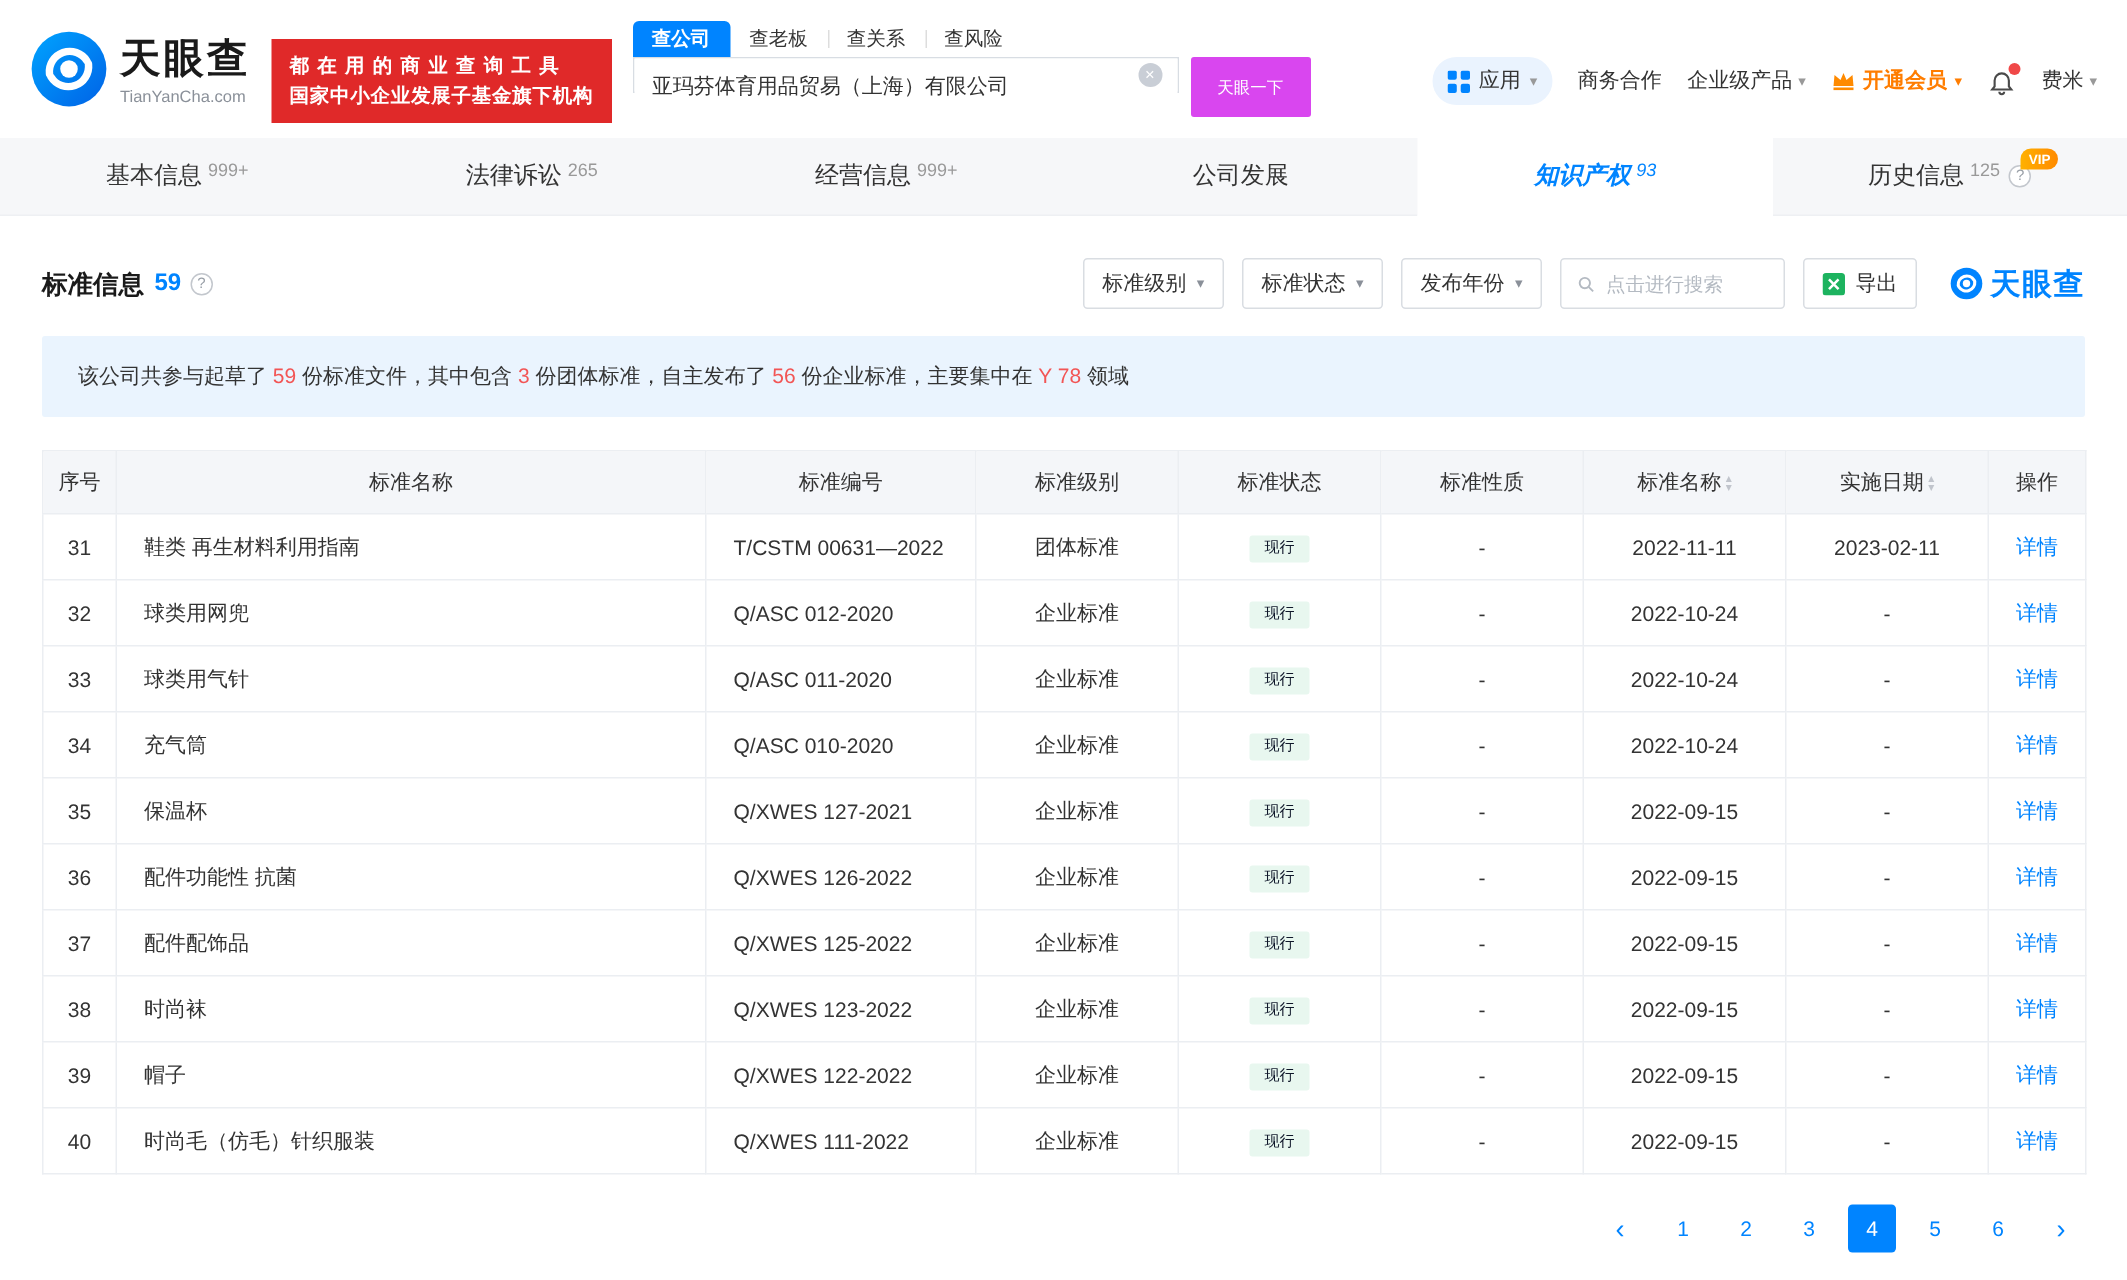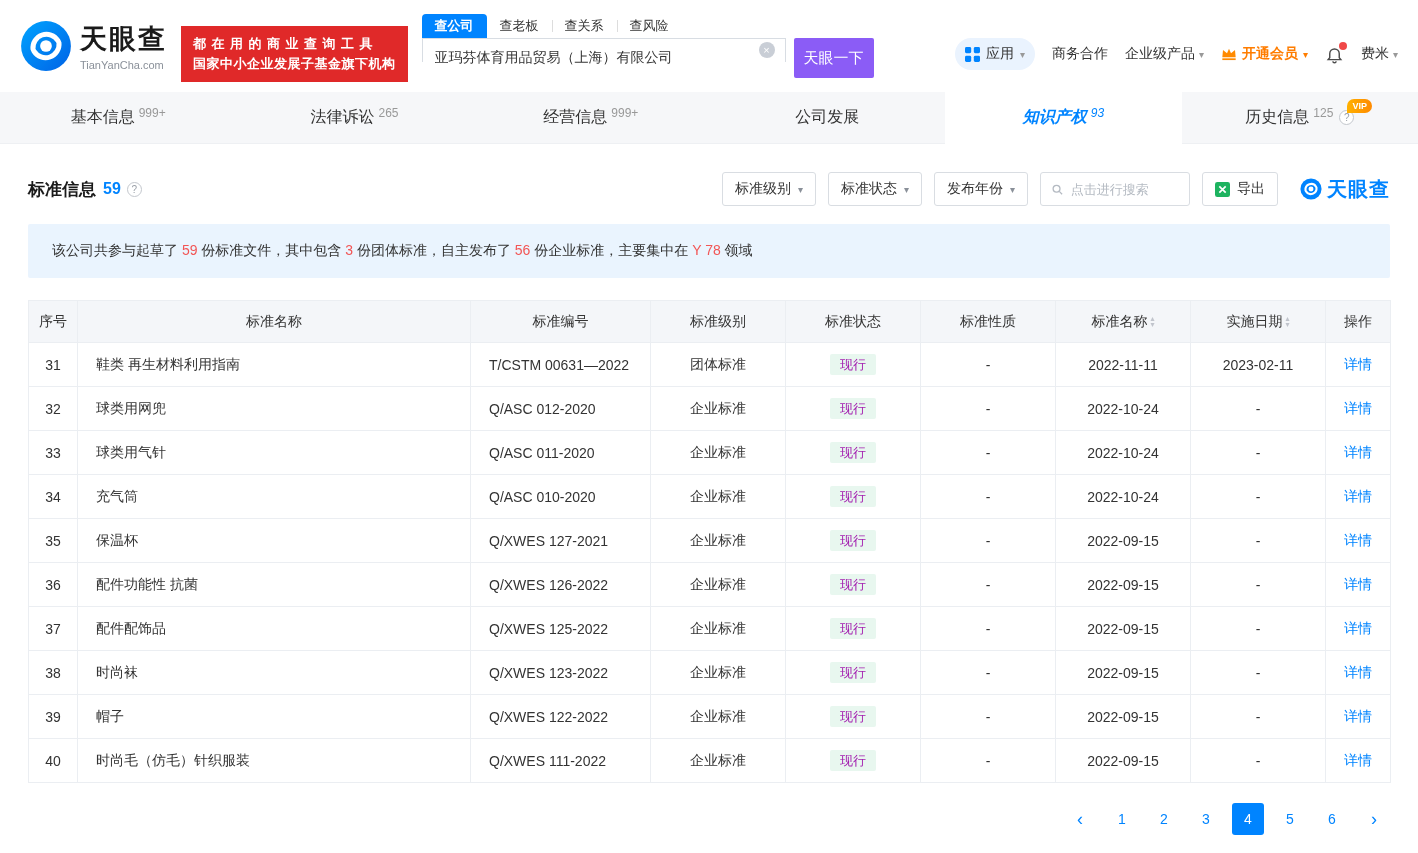--- a/index.html
+++ b/index.html
@@ -25,21 +25,21 @@
 
   .search-area { margin: 14px 0 0 14px; }
   .search-tabs { display: flex; align-items: flex-end; height: 24px; }
   .stab { font-size: 13px; padding: 0 13px; height: 24px; line-height: 24px; cursor: pointer; color: #333; position: relative; white-space: nowrap; }
   .stab.active { background: #0084ff; color: #fff; border-radius: 4px 4px 0 0; font-weight: bold; }
   .stab.plain + .stab.plain::before { content: ''; position: absolute; left: 0; top: 6px; height: 12px; width: 1px; background: #ddd; }
   .search-row { display: flex; height: 24px; }
   .search-input-wrap { position: relative; width: 364px; border: 1px solid #d8dde3; background: #fff; }
   .search-input { width: 100%; height: 38px; border: none; outline: none; padding: 0 34px 0 12px; font-size: 14px; color: #333; font-family: inherit; }
   .clear-icon { position: absolute; right: 10px; top: 50%; transform: translateY(-50%); width: 16px; height: 16px; background: #c9ced6; color: #fff; border-radius: 50%; font-size: 11px; line-height: 16px; text-align: center; cursor: pointer; }
-  .search-btn { width: 80px; height: 40px; margin-left: 8px; background: #8b5cf6; color: #fff; font-size: 15px; border: none; border-radius: 2px; white-space: nowrap; }
+  .search-btn { width: 80px; height: 40px; margin-left: 8px; background: #d946ef; color: #fff; font-size: 11px; border: none; border-radius: 2px; white-space: nowrap; }
 
   .top-right { position: absolute; right: 20px; top: 38px; display: flex; align-items: center; gap: 17px; font-size: 14px; color: #333; }
   .apps-btn { background: #eaf3fe; border-radius: 16px; padding: 7px 10px; display: flex; align-items: center; gap: 6px; cursor: pointer; white-space: nowrap; }
   .nav-link { display: flex; align-items: center; gap: 4px; white-space: nowrap; }
   .vip-link { color: #ff7d00; font-weight: bold; display: flex; align-items: center; gap: 5px; white-space: nowrap; }
   .caret { font-size: 10px; color: inherit; }
   .caret.gray { color: #999; }
   .bell { position: relative; display: flex; align-items: center; cursor: pointer; }
   .bell-dot { position: absolute; top: -3px; right: -3px; width: 8px; height: 8px; background: #f04848; border-radius: 50%; }
 
@@ -69,21 +69,21 @@
   .watermark-text { color: #0084ff; font-size: 20px; font-weight: bold; letter-spacing: 1px; }
 
   .summary-banner { margin-top: 18px; background: #eaf4fe; border-radius: 2px; min-height: 54px; display: flex; align-items: center; padding: 0 24px; font-size: 14px; color: #333; }
   .summary-banner .hl { color: #f25555; }
 
   .std-table { margin-top: 22px; width: 100%; border-collapse: collapse; table-layout: fixed; }
   .std-table th, .std-table td { border: 1px solid #ebeef2; font-size: 14px; text-align: center; padding: 0 8px; overflow: hidden; white-space: nowrap; }
   .std-table th { background: #f4f6f9; height: 42px; font-weight: normal; color: #333; }
   .std-table td { height: 44px; color: #333; background: #fff; }
   .std-table td.left { text-align: left; padding-left: 18px; }
-  .badge { display: inline-block; background: #e8f7ef; color: #a21caf; font-size: 13px; padding: 4px 10px; border-radius: 2px; line-height: 1; }
+  .badge { display: inline-block; background: #e8f7ef; color: #0f172a; font-size: 10px; padding: 4px 10px; border-radius: 2px; line-height: 1; }
   a.detail { color: #0084ff; }
   .sort { display: inline-flex; flex-direction: column; margin-left: 3px; vertical-align: middle; cursor: pointer; }
   .sort span { font-size: 8px; color: #c0c4cc; line-height: 5px; height: 6px; }
 
   .pagination { margin-top: 20px; display: flex; justify-content: flex-end; gap: 10px; padding-bottom: 20px; }
   .page-btn { min-width: 32px; height: 32px; line-height: 32px; text-align: center; border-radius: 3px; color: #0084ff; font-size: 14px; cursor: pointer; background: #fff; }
   .page-btn.active { background: #0084ff; color: #fff; }
   .page-btn.nav { font-size: 18px; }
 </style>
 </head>

